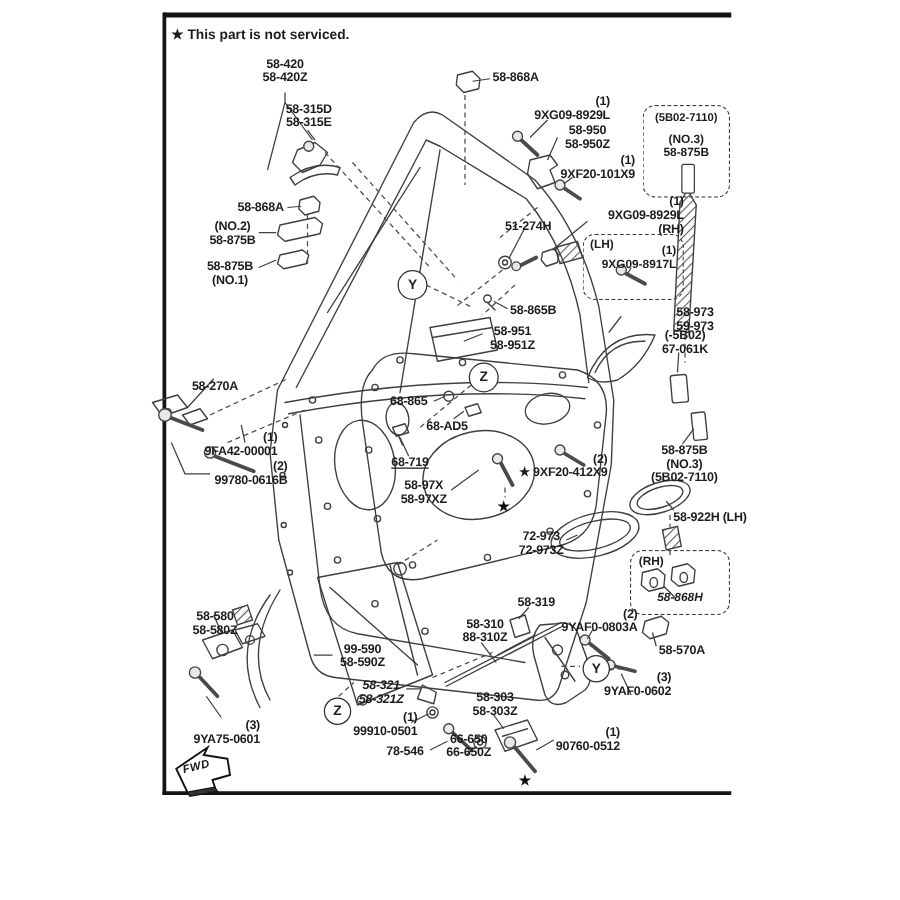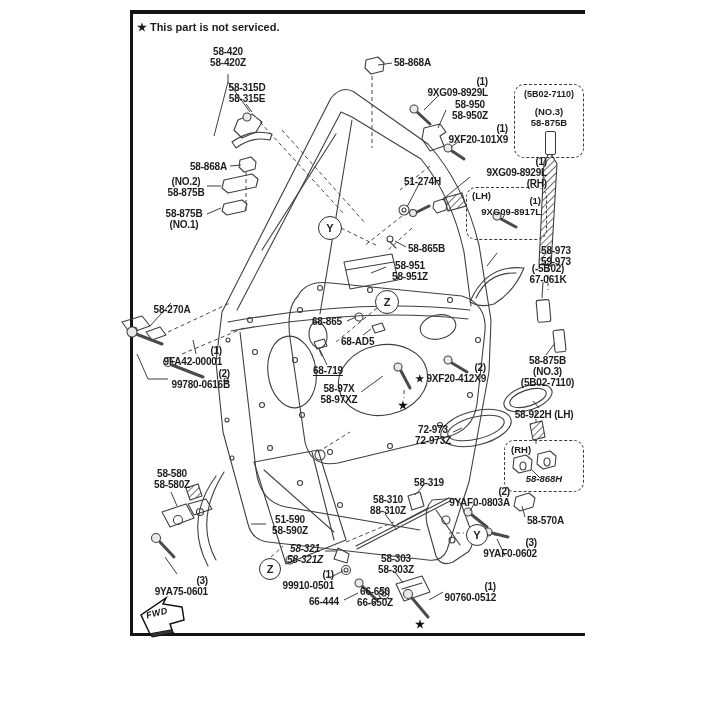--- a/index.html
+++ b/index.html
@@ -277,43 +277,43 @@
   <div class="co tl" style="left:313px;top:365px;width:40px;text-decoration:underline;">68-719</div>
   <div class="co tc" style="left:304px;top:383px;width:70px;text-align:center;">58-97X
 58-97XZ</div>
   <div class="co tr" style="left:396px;top:362px;width:90px;">(2)
 ★ 9XF20-412X9</div>
   <div class="co tc" style="left:398px;top:424px;width:70px;">72-973
 72-973Z</div>
   <div class="co tc" style="left:505px;top:355px;width:85px;">58-875B
 (NO.3)
 (5B02-7110)</div>
-  <div class="co tc" style="left:509px;top:409px;width:70px;">58-922H (LH)</div>
+  <div class="co tc" style="left:509px;top:409px;width:70px;padding-left:24px;">58-922H (LH)</div>
   <div class="co tr" style="left:430px;top:486px;width:80px;">(2)
 9YAF0-0803A</div>
   <div class="co tl" style="left:527px;top:515px;width:50px;">58-570A</div>
   <div class="co tr" style="left:457px;top:537px;width:80px;">(3)
 9YAF0-0602</div>
   <div class="co tr" style="left:416px;top:581px;width:80px;">(1)
 90760-0512</div>
   <div class="co tc" style="left:394px;top:477px;width:70px;">58-319</div>
   <div class="co tc" style="left:353px;top:494px;width:70px;">58-310
 88-310Z</div>
   <div class="co tc" style="left:361px;top:553px;width:70px;">58-303
 58-303Z</div>
   <div class="co tc" style="left:270px;top:543px;width:70px;font-style:italic;">58-321
 58-321Z</div>
   <div class="co tr" style="left:254px;top:569px;width:80px;">(1)
 99910-0501</div>
-  <div class="co tl" style="left:309px;top:596px;width:40px;">66-444</div>
+  <div class="co tl" style="left:309px;top:596px;width:40px;">78-546</div>
   <div class="co tc" style="left:340px;top:586px;width:70px;">66-650
 66-650Z</div>
-  <div class="co tc" style="left:137px;top:468px;width:70px;">58-580
+  <div class="co tc" style="left:137px;top:488px;width:70px;">58-580
 58-580Z</div>
-  <div class="co tc" style="left:255px;top:514px;width:70px;">51-590
+  <div class="co tc" style="left:255px;top:514px;width:70px;">99-590
 58-590Z</div>
   <div class="co tr" style="left:128px;top:575px;width:80px;">(3)
 9YA75-0601</div>
 
   <div class="fwd">FWD</div>
 
   <svg width="100" height="75" viewBox="0 0 100 75" style="left:0;top:646px;">
     <ellipse cx="49" cy="38" rx="44" ry="32" fill="#fff" stroke="url(#lg1)" stroke-width="8"></ellipse>
     <defs>
       <linearGradient id="lg1" x1="0" y1="0" x2="0" y2="1">

